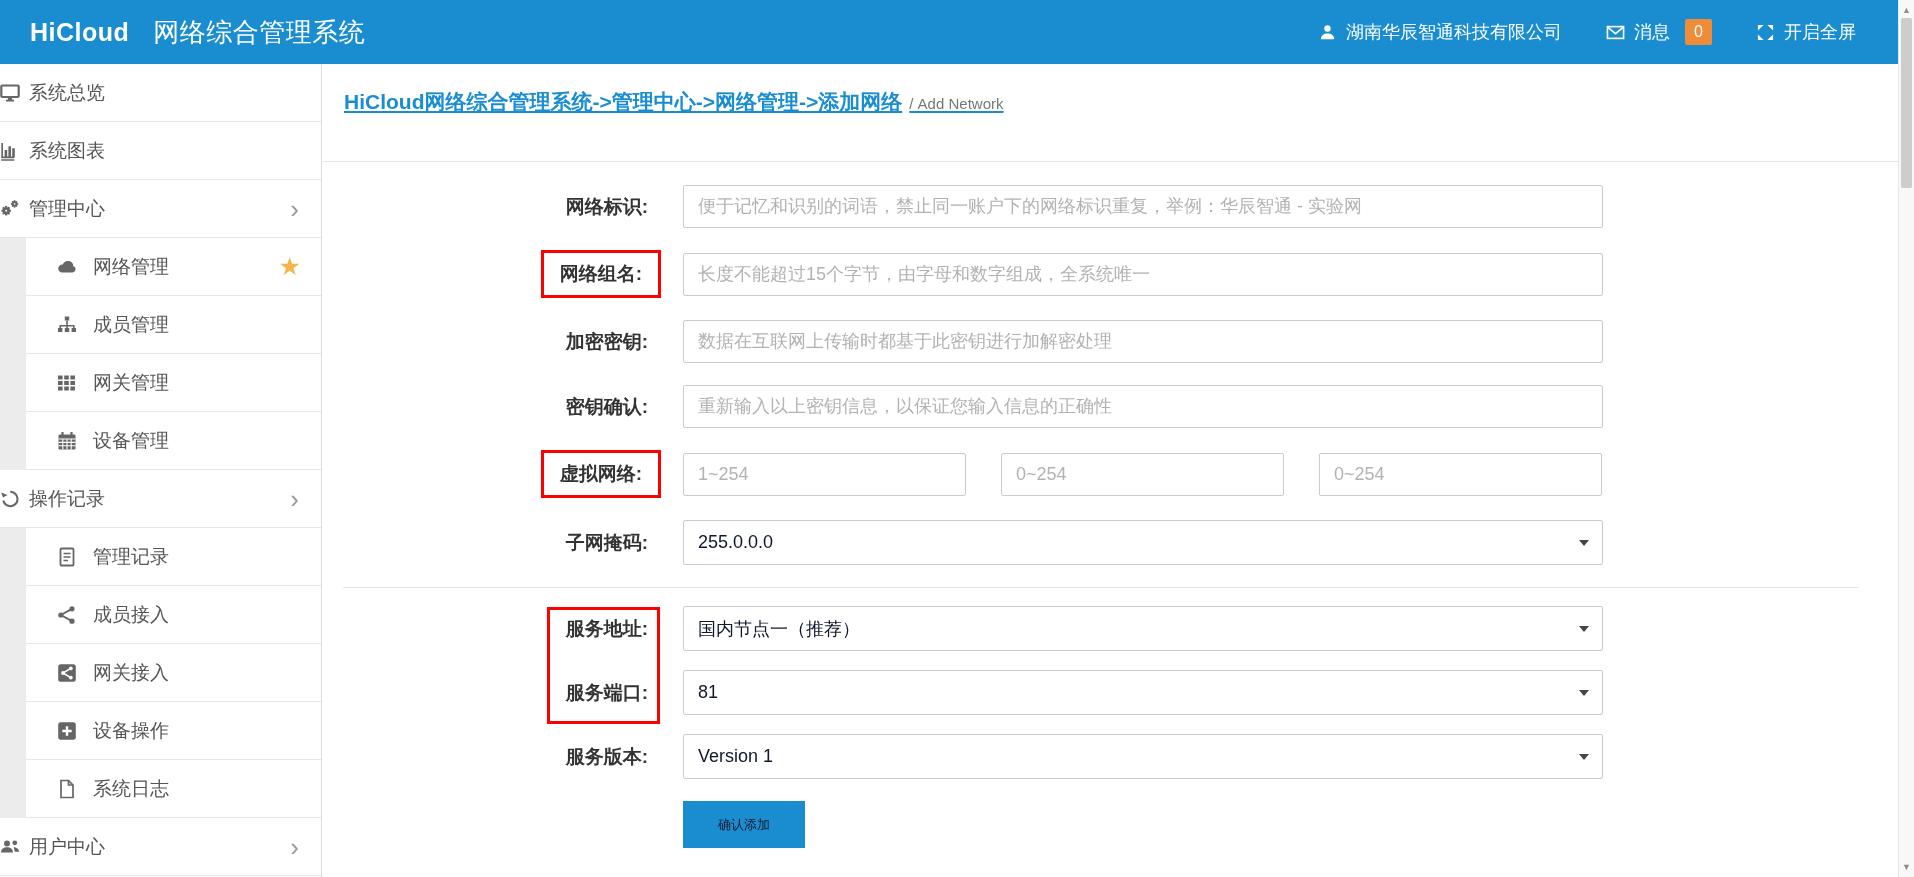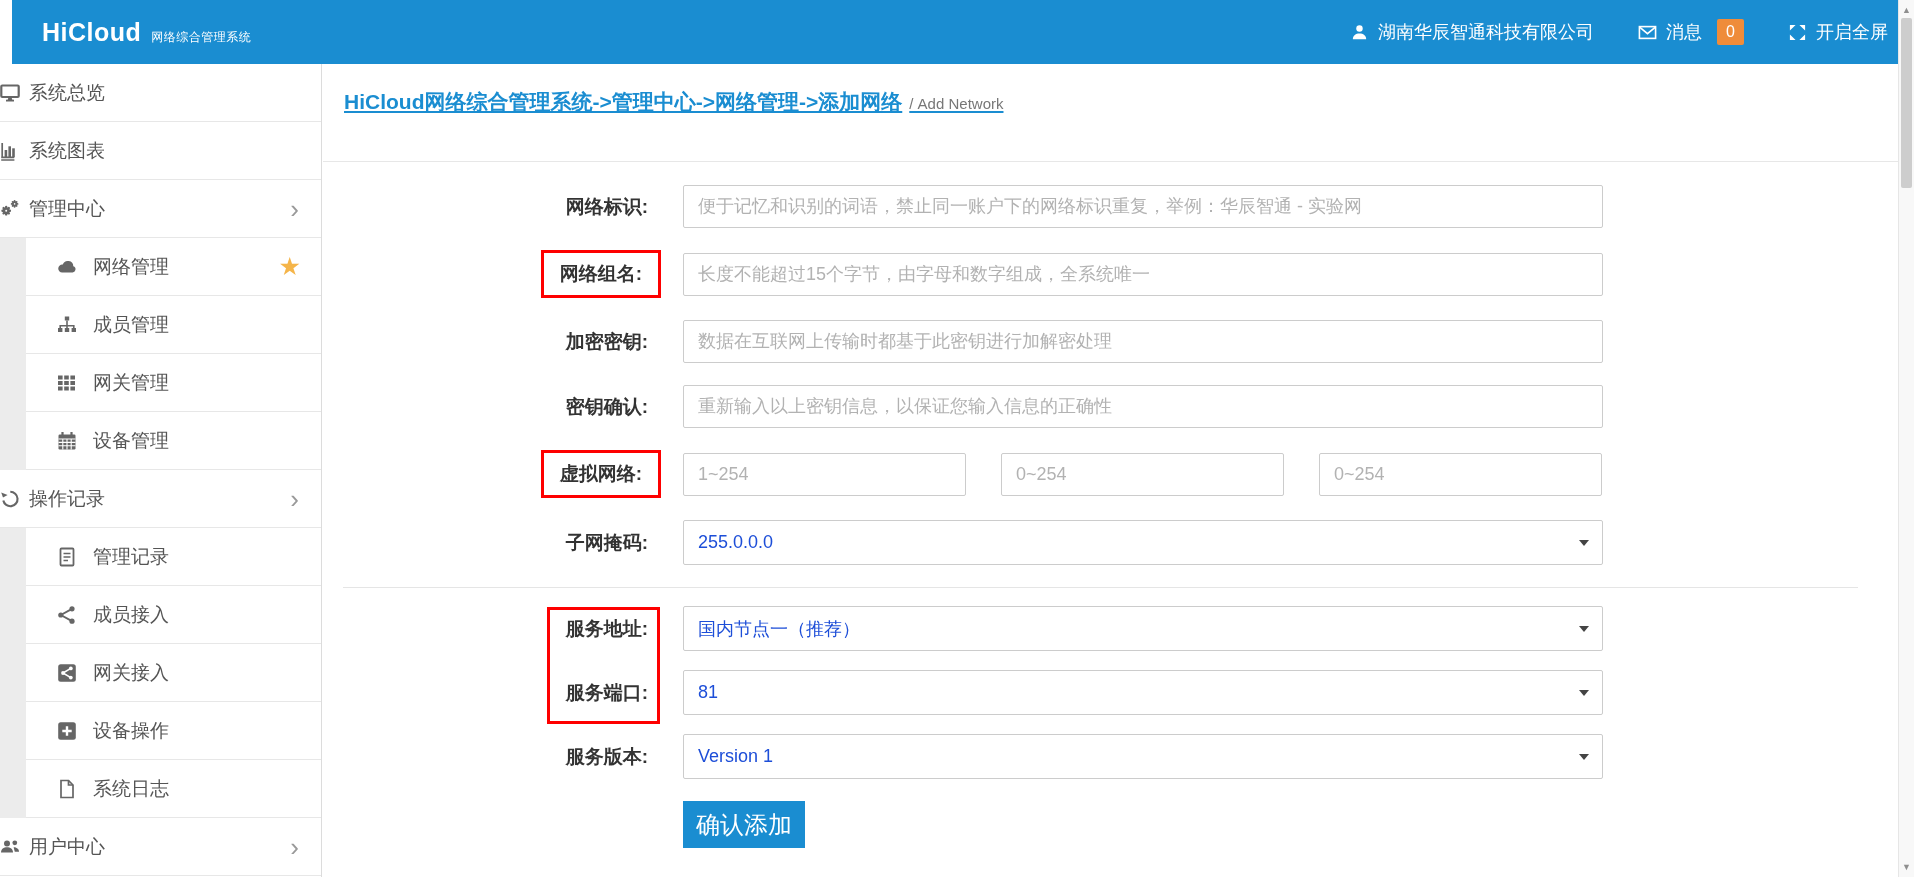--- a/index.html
+++ b/index.html
@@ -1,25 +1,25 @@
 <!DOCTYPE html>
 <html><head>
 <meta charset="utf-8">
 <style>
   * { margin:0; padding:0; box-sizing:border-box; }
   html,body { width:1914px; height:877px; overflow:hidden; background:#fff;
               font-family:"Liberation Sans","DejaVu Sans",sans-serif; }
   .stage { position:relative; width:1914px; height:877px; background:#fff; }
 
   
-  .topbar { position:absolute; left:12px; top:0; width:1898px; height:64px; background:#1a8dd1;
+  .topbar { position:absolute; left:0; top:0; width:1898px; height:64px; background:#1a8dd1;
             display:flex; align-items:center; justify-content:space-between; color:#fff; }
   .brand { margin-left:30px; font-size:25px; font-weight:bold; letter-spacing:.5px; display:flex; align-items:baseline; cursor:default; }
-  .brand-suffix { font-weight:400; font-size:12px; margin-left:10px; }
-  .top-right { display:flex; align-items:center; gap:44px; margin-right:22px; font-size:18px; }
+  .brand-suffix { font-weight:400; font-size:26px; margin-left:24px; }
+  .top-right { display:flex; align-items:center; gap:44px; margin-right:42px; font-size:18px; }
   .top-item { display:flex; align-items:center; gap:9px; cursor:pointer; white-space:nowrap; }
   .top-item svg { width:19px; height:19px; }
   .badge { background:#ef8c3a; color:#fff; font-size:16px; line-height:1; padding:5px 9px; border-radius:2px; margin-left:6px; }
 
   
   .sidebar { position:absolute; left:0; top:64px; width:322px; height:813px; background:#fff;
              border-right:1px solid #dcdcdc; overflow:hidden; }
   .side-item { height:58px; border-bottom:1px solid #e7e7e7; display:flex; align-items:center; gap:9px;
                font-size:19px; color:#555; position:relative; cursor:pointer; }
   .side-item svg { width:20px; height:20px; flex:0 0 auto; position:relative; z-index:2; }
@@ -42,29 +42,29 @@
   .lw { display:inline-block; margin-right:35px; }
   .lw.red { border:3px solid #fe0000; padding:8px 16px; margin-right:22px; }
   .ffield { width:920px; flex:0 0 920px; }
   input.txt { width:920px; height:43px; border:1px solid #ccc; border-radius:2px; padding:0 14px;
               font-size:18px; color:#555; font-family:inherit; outline:none; background:#fff; }
   input.txt::placeholder { color:#b2b2b2; }
   .triple { display:flex; }
   .triple input.txt { width:283px; margin-right:35px; }
   .triple input.txt:last-child { margin-right:0; }
   .sel { width:920px; height:45px; border:1px solid #ccc; border-radius:2px; background:#fff;
-         display:flex; align-items:center; padding:0 14px; font-size:18px; color:#1d4ed8; position:relative; cursor:pointer; }
+         display:flex; align-items:center; padding:0 14px; font-size:18px; color:#0f172a; position:relative; cursor:pointer; }
   .caret { position:absolute; right:13px; top:50%; margin-top:-3px; width:0; height:0;
            border-left:5px solid transparent; border-right:5px solid transparent; border-top:6px solid #444; }
   hr.split { border:none; border-top:1px solid #e5e5e5; margin:0 40px 18px 20px; }
   .service-group { position:relative; }
   .service-group .frow { margin-bottom:19px; }
   .tallbox { position:absolute; left:224px; top:1px; width:113px; height:117px; border:3px solid #fe0000; pointer-events:none; }
-  .btn { margin-left:360px; width:122px; height:47px; background:#1a8dd1; color:#ffffff; border:none;
-         font-size:24px; font-family:inherit; cursor:pointer; }
+  .btn { margin-left:360px; width:122px; height:47px; background:#1a8dd1; color:#0f172a; border:none;
+         font-size:13px; font-family:inherit; cursor:pointer; }
 
   
   .scrollbar { position:absolute; right:0; top:0; width:16px; height:877px; background:#f8f8f8; border-left:1px solid #e6e6e6; }
   .sb-arrow { position:absolute; left:0; width:15px; text-align:center; color:#8f8f8f; font-size:9px; cursor:pointer; }
   .sb-up { top:5px; } .sb-dn { bottom:5px; }
   .sb-thumb { position:absolute; left:2px; top:18px; width:11px; height:170px; background:#cdcdcd; border-radius:2px; cursor:pointer; }
 </style>
 </head>
 <body>
 

